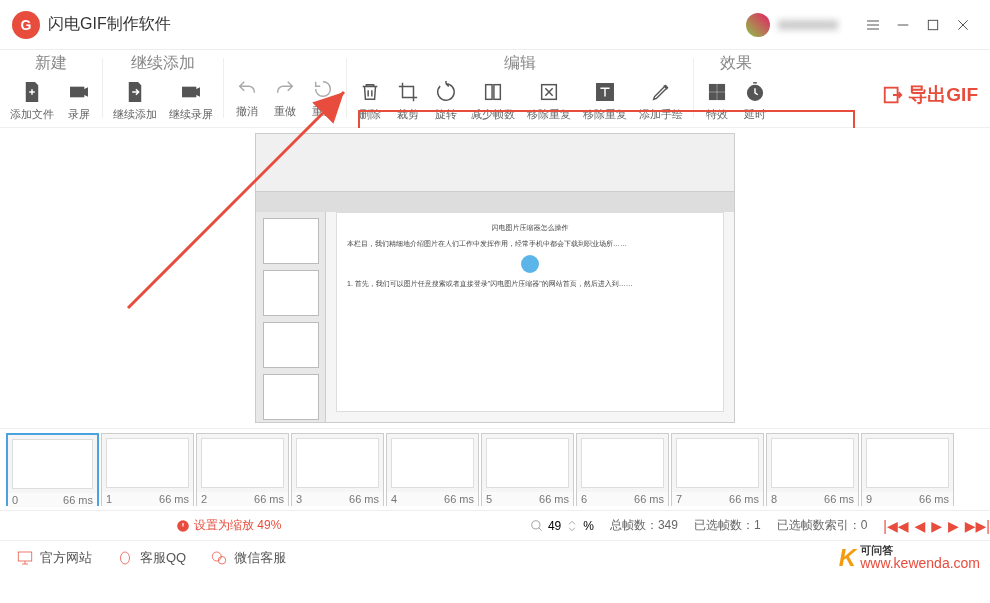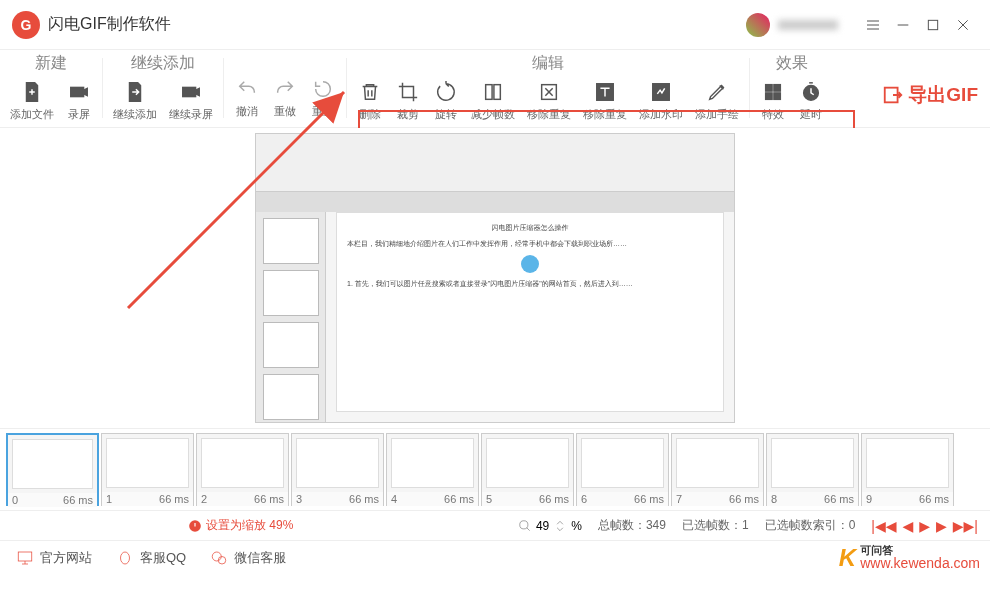--- a/index.html
+++ b/index.html
@@ -29,21 +29,21 @@
 .preview .side{position:absolute;left:0;top:78px;bottom:0;width:70px;background:#e8e8e8;border-right:1px solid #ccc}
 .preview .thumb{width:56px;height:46px;background:#fff;border:1px solid #bbb;margin:6px auto}
 .preview .page{position:absolute;left:80px;top:78px;right:10px;bottom:10px;background:#fff;border:1px solid #ddd;padding:10px;font-size:7px;line-height:1.4;color:#444}
 .annotation-arrow{position:absolute;pointer-events:none}
 .frames-strip{height:82px;display:flex;gap:2px;padding:4px 6px;border-top:1px solid #eee;overflow:hidden}
 .frame{width:93px;flex-shrink:0;border:1px solid #ccc;position:relative;cursor:pointer}
 .frame.sel{border:2px solid #4aa3df}
 .frame .fimg{width:100%;height:58px;background:#f5f5f5;position:relative}
 .frame .fimg::before{content:"";position:absolute;inset:4px;background:#fff;border:1px solid #ddd}
 .frame .finfo{display:flex;justify-content:space-between;padding:1px 4px;font-size:11px;color:#777;background:#fafafa}
-.statusbar{height:30px;display:flex;align-items:center;padding:0 12px;font-size:12px;border-top:1px solid #eee;gap:16px}
+.statusbar{height:30px;display:flex;align-items:center;padding:0 0;font-size:12px;border-top:1px solid #eee;gap:16px}
 .status-warn{color:#e74c3c;display:flex;align-items:center;gap:4px}
 .status-item{color:#666}
 .zoom{display:flex;align-items:center;gap:4px}
 .zoom svg{width:14px;height:14px;stroke:#666;fill:none}
 .play-ctrl{display:flex;gap:6px;margin-left:auto}
 .play-ctrl .pc{color:#e74c3c;cursor:pointer;font-size:14px}
 .footer{height:34px;display:flex;align-items:center;padding:12px 16px;gap:24px;font-size:13px;border-top:1px solid #eee;position:relative}
 .footer-link{display:flex;align-items:center;gap:6px;color:#555;cursor:pointer}
 .footer-link .fi{width:18px;height:18px}
 .watermark{position:absolute;right:10px;bottom:2px;display:flex;align-items:center;gap:4px}
@@ -216,29 +216,20 @@
             <svg viewBox="0 0 24 24">
               <rect x="3" y="3" width="18" height="18" fill="#555"></rect>
               <path d="M7 8h10M12 8v9" stroke="#fff"></path>
             </svg>
           </div>
           <div class="lbl">移除重复</div>
         </div>
       <div class="tb-btn">
           <div class="ic">
             <svg viewBox="0 0 24 24">
-              <rect x="3" y="3" width="18" height="18" fill="#555"></rect>
-              <path d="M8 14l3-4 2 3 3-5" stroke="#fff"></path>
-            </svg>
-          </div>
-          <div class="lbl">添加水印</div>
-        </div>
-      <div class="tb-btn">
-          <div class="ic">
-            <svg viewBox="0 0 24 24">
               <path d="M4 20l3-1L19 7l-2-2L5 17l-1 3zM15 5l4 4"></path>
             </svg>
           </div>
           <div class="lbl">添加手绘</div>
         </div>
     </div>
   </div>
   <div class="divider"></div>
 
   <div class="tb-group">

